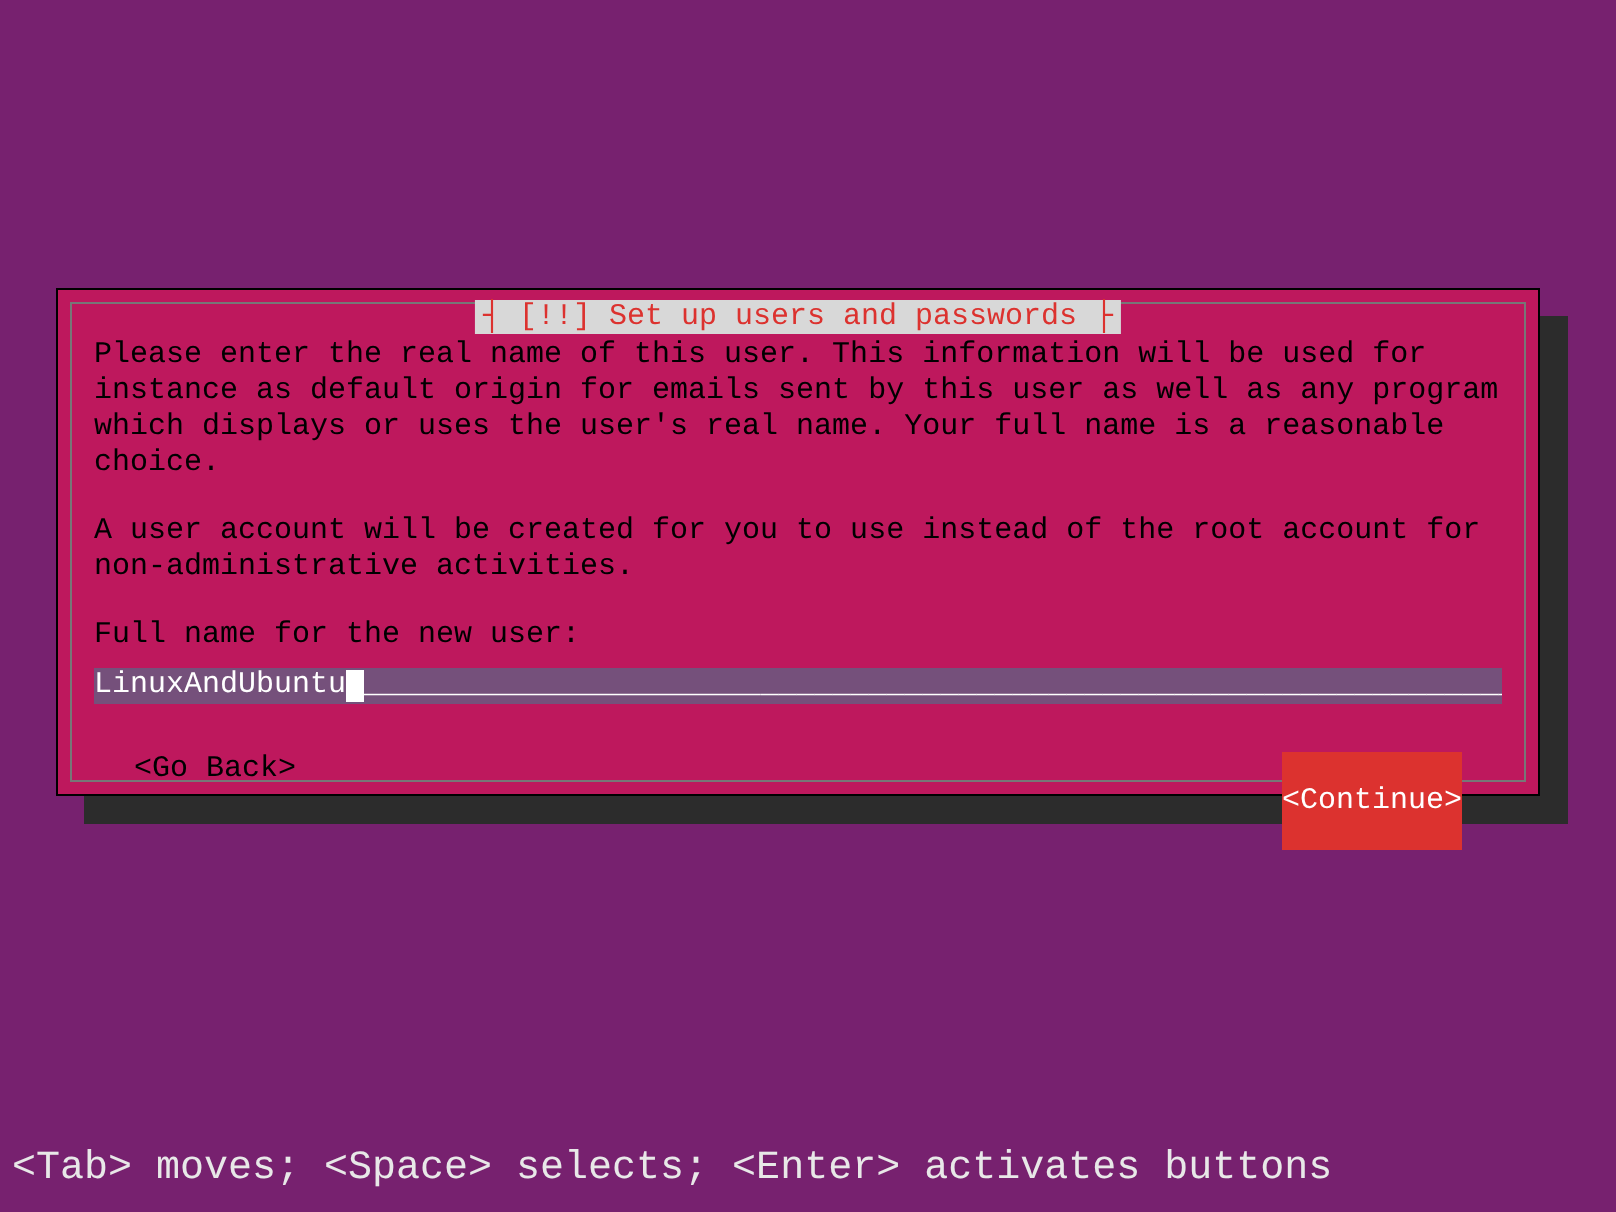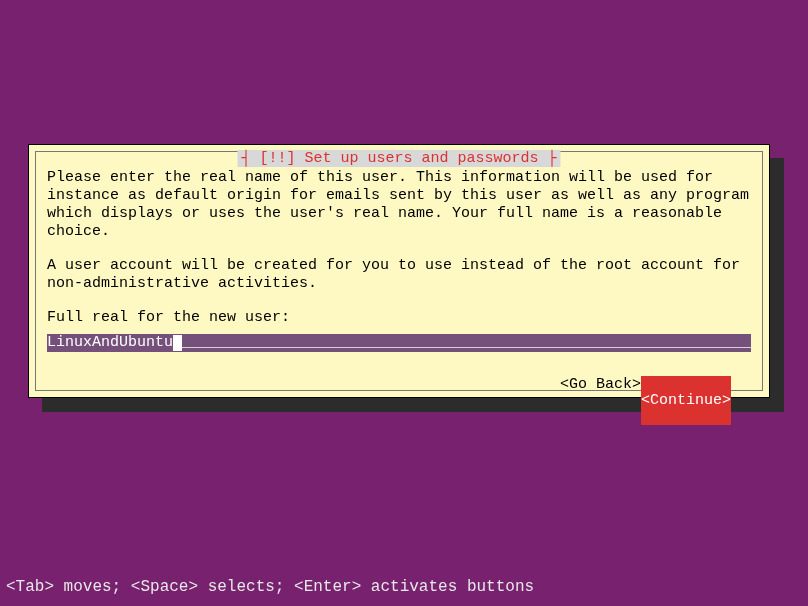--- a/index.html
+++ b/index.html
@@ -23,21 +23,21 @@
       width: 742px;
       height: 254px;
       background: #2c2c2c;
     }
     .dialog {
       position: absolute;
       left: 28px;
       top: 144px;
       width: 742px;
       height: 254px;
-      background: #fef9c3;
+      background: #be185d;
       border: 1px solid #000;
     }
     .dialog-inner-border {
       position: absolute;
       left: 6px;
       top: 6px;
       right: 6px;
       bottom: 6px;
       border: 1px solid #777;
     }
@@ -88,55 +88,55 @@
       height: 16px;
       vertical-align: text-bottom;
     }
     .underline-fill {
       display: inline;
       color: #fff;
       letter-spacing: 0;
     }
     .buttons-row {
       display: flex;
-      justify-content: flex-end;
+      justify-content: space-between;
       padding: 0 20px;
       margin-top: 20px;
     }
     .go-back {
       color: #000;
     }
     .continue {
       background: #dc322f;
       color: #fff;
       padding: 16px 0;
     }
     .status-bar {
       position: absolute;
       bottom: 10px;
       left: 6px;
       color: #e8e8e8;
-      font-size: 16px;
+      font-size: 20px;
     }
   </style>
 </head>
 <body>
 
 <div class="dialog-shadow"></div>
 
 <div class="dialog">
   <div class="dialog-inner-border">
     <div class="dialog-title">
       <span>┤ </span><span>[!!] Set up users and passwords</span><span> ├</span>
     </div>
   </div>
   <div class="dialog-content">
     <div class="para">Please enter the real name of this user. This information will be used for instance as default origin for emails sent by this user as well as any program which displays or uses the user's real name. Your full name is a reasonable choice.</div>
     <div class="para">A user account will be created for you to use instead of the root account for non-administrative activities.</div>
-    <div class="prompt-label">Full real for the new user:</div>
+    <div class="prompt-label">Full name for the new user:</div>
     <div class="input-field">
       <span class="input-text">LinuxAndUbuntu</span><span class="cursor"></span><span class="underline-fill">____________________________________________________________________________________________________</span>
     </div>
     <div class="buttons-row">
       <span class="go-back">&lt;Go Back&gt;</span>
       <span class="continue">&lt;Continue&gt;</span>
     </div>
   </div>
 </div>
 

